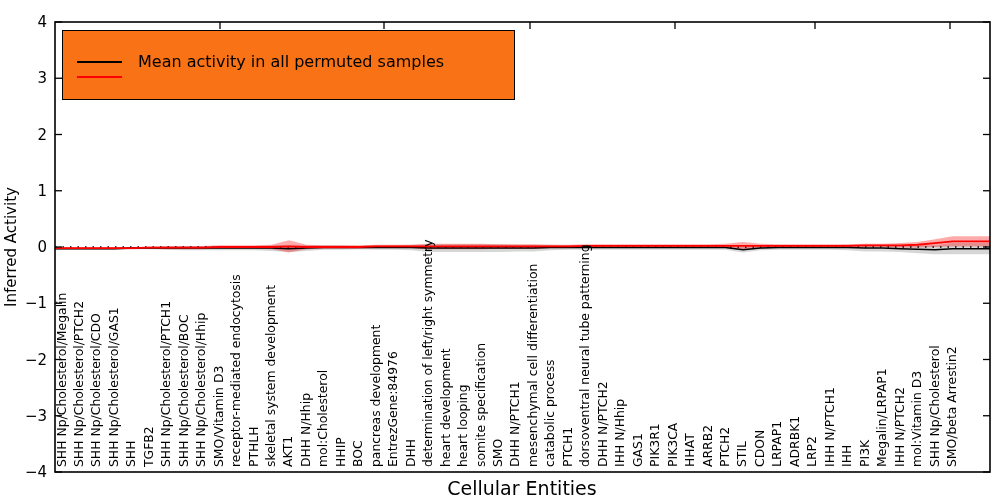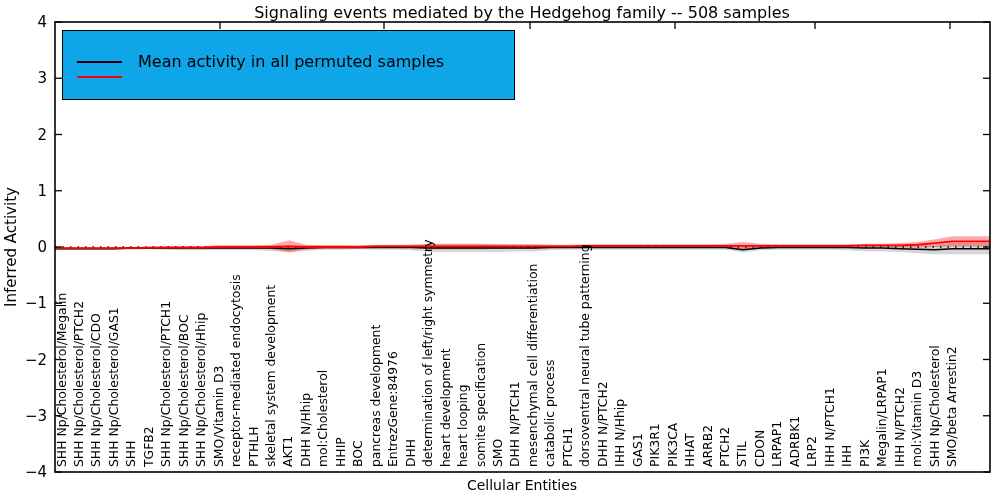--- a/index.html
+++ b/index.html
@@ -4,34 +4,33 @@
 <style>
   html,body{margin:0;padding:0;background:#ffffff;}
   body{width:1000px;height:500px;position:relative;overflow:hidden;
        font-family:"DejaVu Sans","Liberation Sans",sans-serif;color:#000;}
   .fig{position:absolute;inset:0;}
   .title{position:absolute;top:3px;left:522px;transform:translateX(-50%);
          font-size:16px;white-space:nowrap;}
   .ylabel{position:absolute;left:11px;top:247px;transform:translate(-50%,-50%) rotate(-90deg);
           font-size:15px;white-space:nowrap;}
   .xlabel{position:absolute;left:522px;top:477px;transform:translateX(-50%);
-          font-size:14px;white-space:nowrap;}
+          font-size:19px;white-space:nowrap;}
   .legend{position:absolute;left:62px;top:30px;width:453px;height:70px;
-          border:1.6px solid #000;background:#0ea5e9;box-sizing:border-box;
+          border:1.6px solid #000;background:#f97316;box-sizing:border-box;
           display:flex;flex-direction:column;justify-content:space-evenly;padding:16px 0;}
   .legend-row{display:flex;align-items:center;gap:16px;padding-left:14px;}
   .legend-swatch{width:45px;height:0;border-top:2px solid #000;flex:0 0 auto;}
   .legend-label{font-size:16px;white-space:nowrap;}
   svg text{font-family:"DejaVu Sans","Liberation Sans",sans-serif;}
 </style>
 </head>
 <body>
 
 <div class="fig">
-  <div class="title">Signaling events mediated by the Hedgehog family -- 508 samples</div>
   <div class="ylabel">Inferred Activity</div>
 
   <svg id="plot-svg" width="1000" height="500" viewBox="0 0 1000 500">
       <polygon points="55,247.56 62,247.56 79.4607843137255,247.56 96.92156862745098,247.56 114.38235294117646,247.56 131.84313725490196,247.00 149.30392156862746,247.00 166.76470588235293,246.44 184.22549019607843,245.88 201.68627450980392,245.88 219.14705882352942,245.88 236.6078431372549,245.88 254.0686274509804,245.88 271.52941176470586,245.31 288.9901960784314,245.31 306.45098039215685,245.31 323.9117647058824,245.31 341.37254901960785,245.31 358.8333333333333,245.88 376.29411764705884,245.31 393.7549019607843,245.31 411.2156862745098,244.75 428.6764705882353,244.19 446.1372549019608,244.19 463.5980392156863,244.19 481.05882352941177,244.19 498.51960784313724,244.19 515.9803921568628,244.75 533.4411764705883,244.75 550.9019607843137,244.75 568.3627450980392,245.31 585.8235294117648,245.31 603.2843137254902,245.31 620.7450980392157,245.31 638.2058823529412,245.31 655.6666666666666,245.31 673.1274509803922,245.31 690.5882352941177,245.31 708.0490196078431,245.31 725.5098039215686,245.31 742.9705882352941,247.00 760.4313725490196,245.88 777.8921568627451,245.31 795.3529411764706,245.31 812.8137254901961,245.31 830.2745098039215,245.31 847.7352941176471,244.75 865.1960784313726,244.75 882.656862745098,244.75 900.1176470588235,245.31 917.5784313725491,245.31 935.0392156862745,245.31 952.5,243.06 990,243.06 990,254.31 952.5,254.31 935.0392156862745,254.31 917.5784313725491,253.19 900.1176470588235,252.06 882.656862745098,251.50 865.1960784313726,251.50 847.7352941176471,250.37 830.2745098039215,249.81 812.8137254901961,249.81 795.3529411764706,249.81 777.8921568627451,249.81 760.4313725490196,250.37 742.9705882352941,252.62 725.5098039215686,249.81 708.0490196078431,249.81 690.5882352941177,249.81 673.1274509803922,249.81 655.6666666666666,249.81 638.2058823529412,249.81 620.7450980392157,249.81 603.2843137254902,249.81 585.8235294117648,249.81 568.3627450980392,249.81 550.9019607843137,250.37 533.4411764705883,251.50 515.9803921568628,251.50 498.51960784313724,252.06 481.05882352941177,252.06 463.5980392156863,252.06 446.1372549019608,252.06 428.6764705882353,252.06 411.2156862745098,250.37 393.7549019607843,249.81 376.29411764705884,249.81 358.8333333333333,249.25 341.37254901960785,249.81 323.9117647058824,249.81 306.45098039215685,250.94 288.9901960784314,252.06 271.52941176470586,250.94 254.0686274509804,250.37 236.6078431372549,250.37 219.14705882352942,250.37 201.68627450980392,250.37 184.22549019607843,250.37 166.76470588235293,249.81 149.30392156862746,249.25 131.84313725490196,249.25 114.38235294117646,249.81 96.92156862745098,249.81 79.4607843137255,249.81 62,249.81 55,249.81" fill="rgba(120,120,120,0.30)" stroke="none"></polygon>
       <polygon points="55,247.00 62,247.00 79.4607843137255,247.00 96.92156862745098,247.00 114.38235294117646,247.00 131.84313725490196,247.00 149.30392156862746,246.44 166.76470588235293,245.88 184.22549019607843,245.88 201.68627450980392,245.88 219.14705882352942,245.31 236.6078431372549,245.31 254.0686274509804,245.31 271.52941176470586,244.75 288.9901960784314,240.25 306.45098039215685,244.75 323.9117647058824,245.31 341.37254901960785,245.31 358.8333333333333,245.31 376.29411764705884,244.75 393.7549019607843,244.75 411.2156862745098,244.75 428.6764705882353,243.63 446.1372549019608,243.63 463.5980392156863,243.63 481.05882352941177,243.63 498.51960784313724,244.19 515.9803921568628,244.19 533.4411764705883,244.19 550.9019607843137,244.75 568.3627450980392,244.75 585.8235294117648,244.19 603.2843137254902,244.19 620.7450980392157,244.19 638.2058823529412,244.19 655.6666666666666,244.19 673.1274509803922,244.19 690.5882352941177,244.19 708.0490196078431,244.19 725.5098039215686,243.63 742.9705882352941,241.94 760.4313725490196,243.63 777.8921568627451,244.19 795.3529411764706,244.19 812.8137254901961,244.19 830.2745098039215,244.19 847.7352941176471,244.19 865.1960784313726,243.63 882.656862745098,243.63 900.1176470588235,243.06 917.5784313725491,241.94 935.0392156862745,239.13 952.5,236.31 990,236.31 990,246.44 952.5,246.44 935.0392156862745,247.00 917.5784313725491,247.56 900.1176470588235,247.56 882.656862745098,247.00 865.1960784313726,247.00 847.7352941176471,247.56 830.2745098039215,247.56 812.8137254901961,247.56 795.3529411764706,247.56 777.8921568627451,247.56 760.4313725490196,248.12 742.9705882352941,249.81 725.5098039215686,248.12 708.0490196078431,247.56 690.5882352941177,247.56 673.1274509803922,247.56 655.6666666666666,247.56 638.2058823529412,247.56 620.7450980392157,247.56 603.2843137254902,247.56 585.8235294117648,247.56 568.3627450980392,248.12 550.9019607843137,248.12 533.4411764705883,248.69 515.9803921568628,248.69 498.51960784313724,248.69 481.05882352941177,249.25 463.5980392156863,249.25 446.1372549019608,249.25 428.6764705882353,249.25 411.2156862745098,248.12 393.7549019607843,248.12 376.29411764705884,248.12 358.8333333333333,248.69 341.37254901960785,248.69 323.9117647058824,248.69 306.45098039215685,249.25 288.9901960784314,252.62 271.52941176470586,249.25 254.0686274509804,248.69 236.6078431372549,248.69 219.14705882352942,248.69 201.68627450980392,249.25 184.22549019607843,249.25 166.76470588235293,249.25 149.30392156862746,248.69 131.84313725490196,249.25 114.38235294117646,249.25 96.92156862745098,249.25 79.4607843137255,249.25 62,249.25 55,249.25" fill="rgba(255,0,0,0.33)" stroke="none"></polygon>
       <line x1="55" y1="247" x2="990" y2="247" stroke="#000000" stroke-width="1.3" stroke-dasharray="1.5 6"></line>
       <polyline points="55,248.69 62,248.69 79.4607843137255,248.69 96.92156862745098,248.69 114.38235294117646,248.69 131.84313725490196,248.12 149.30392156862746,248.12 166.76470588235293,248.12 184.22549019607843,248.12 201.68627450980392,248.12 219.14705882352942,248.12 236.6078431372549,248.12 254.0686274509804,248.12 271.52941176470586,248.12 288.9901960784314,248.69 306.45098039215685,248.12 323.9117647058824,247.56 341.37254901960785,247.56 358.8333333333333,247.56 376.29411764705884,247.56 393.7549019607843,247.56 411.2156862745098,247.56 428.6764705882353,248.12 446.1372549019608,248.12 463.5980392156863,248.12 481.05882352941177,248.12 498.51960784313724,248.12 515.9803921568628,248.12 533.4411764705883,248.12 550.9019607843137,247.56 568.3627450980392,247.56 585.8235294117648,247.56 603.2843137254902,247.56 620.7450980392157,247.56 638.2058823529412,247.56 655.6666666666666,247.56 673.1274509803922,247.56 690.5882352941177,247.56 708.0490196078431,247.56 725.5098039215686,247.56 742.9705882352941,249.81 760.4313725490196,248.12 777.8921568627451,247.56 795.3529411764706,247.56 812.8137254901961,247.56 830.2745098039215,247.56 847.7352941176471,247.56 865.1960784313726,248.12 882.656862745098,248.12 900.1176470588235,248.69 917.5784313725491,249.25 935.0392156862745,249.81 952.5,248.69 990,248.69" fill="none" stroke="#000000" stroke-width="1.5"></polyline>
       <polyline points="55,248.12 62,248.12 79.4607843137255,248.12 96.92156862745098,248.12 114.38235294117646,248.12 131.84313725490196,248.12 149.30392156862746,247.56 166.76470588235293,247.56 184.22549019607843,247.56 201.68627450980392,247.56 219.14705882352942,247.00 236.6078431372549,247.00 254.0686274509804,247.00 271.52941176470586,247.00 288.9901960784314,246.44 306.45098039215685,247.00 323.9117647058824,247.00 341.37254901960785,247.00 358.8333333333333,247.00 376.29411764705884,246.44 393.7549019607843,246.44 411.2156862745098,246.44 428.6764705882353,246.44 446.1372549019608,246.44 463.5980392156863,246.44 481.05882352941177,246.44 498.51960784313724,246.44 515.9803921568628,246.44 533.4411764705883,246.44 550.9019607843137,246.44 568.3627450980392,246.44 585.8235294117648,245.88 603.2843137254902,245.88 620.7450980392157,245.88 638.2058823529412,245.88 655.6666666666666,245.88 673.1274509803922,245.88 690.5882352941177,245.88 708.0490196078431,245.88 725.5098039215686,245.88 742.9705882352941,245.88 760.4313725490196,245.88 777.8921568627451,245.88 795.3529411764706,245.88 812.8137254901961,245.88 830.2745098039215,245.88 847.7352941176471,245.88 865.1960784313726,245.31 882.656862745098,245.31 900.1176470588235,245.31 917.5784313725491,244.75 935.0392156862745,243.06 952.5,241.38 990,241.38" fill="none" stroke="#ff0000" stroke-width="1.8"></polyline>
       <rect x="55" y="22" width="935" height="450" fill="none" stroke="#000" stroke-width="1.6"></rect>
       <line x1="55" y1="22" x2="62" y2="22" stroke="#000" stroke-width="1.3"></line>

